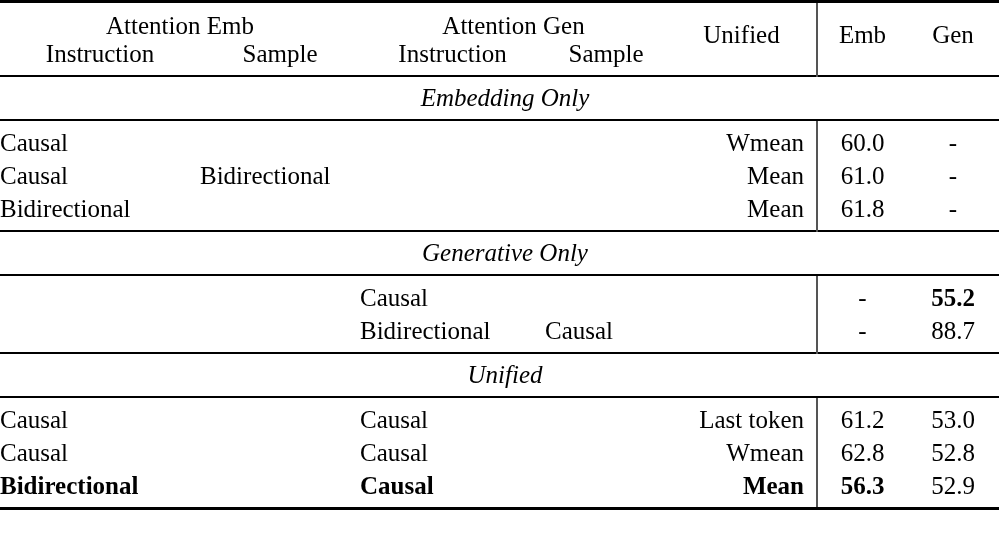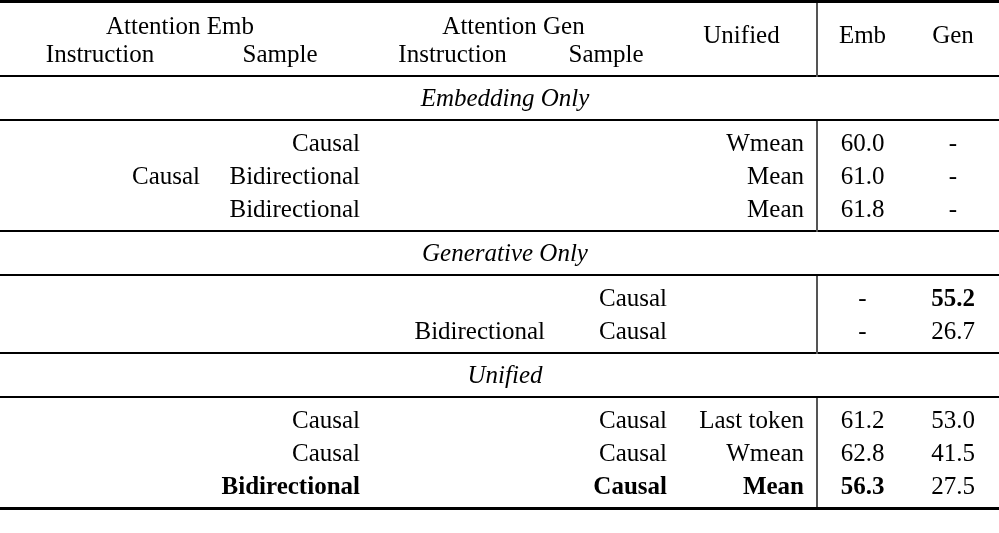--- a/index.html
+++ b/index.html
@@ -84,21 +84,21 @@
     text-align: center;
     font-style: italic;
     font-size: 25px;
     padding: 8px 0 9px 11px;
   }
 
   
   td.cell {
     font-size: 25px;
     padding: 4px 0 4px 0;
-    text-align: right;
+    text-align: left;
     vertical-align: middle;
     white-space: nowrap;
   }
   td.cell.pool {
     text-align: right;
     padding-right: 12px;
   }
   td.cell.score {
     text-align: center;
   }
@@ -204,21 +204,21 @@
       <td class="cell score bold">55.2</td>
     </tr>
 
     <tr class="data-row last-data-row">
       <td class="cell"></td>
       <td class="cell"></td>
       <td class="cell">Bidirectional</td>
       <td class="cell">Causal</td>
       <td class="cell pool"></td>
       <td class="cell score score-emb divider-left">-</td>
-      <td class="cell score">26.7</td>
+      <td class="cell score">88.7</td>
     </tr>
 
     <tr class="rule-mid">
       <td colspan="7"></td>
     </tr>
 
     <tr>
       <td class="section-label" colspan="7">Unified</td>
     </tr>
     <tr class="rule-mid">
@@ -231,29 +231,29 @@
       <td class="cell pool">Last token</td>
       <td class="cell score score-emb divider-left">61.2</td>
       <td class="cell score">53.0</td>
     </tr>
 
     <tr class="data-row">
       <td class="cell" colspan="2">Causal</td>
       <td class="cell" colspan="2">Causal</td>
       <td class="cell pool">Wmean</td>
       <td class="cell score score-emb divider-left">62.8</td>
-      <td class="cell score">41.5</td>
+      <td class="cell score">52.8</td>
     </tr>
 
     <tr class="data-row last-data-row">
       <td class="cell bold" colspan="2">Bidirectional</td>
       <td class="cell bold" colspan="2">Causal</td>
       <td class="cell pool bold">Mean</td>
       <td class="cell score score-emb bold divider-left">56.3</td>
-      <td class="cell score">27.5</td>
+      <td class="cell score">52.9</td>
     </tr>
 
     <tr class="rule-bot">
       <td colspan="7"></td>
     </tr>
   </tbody>
     </table>
 </div>
 
 </body></html>

